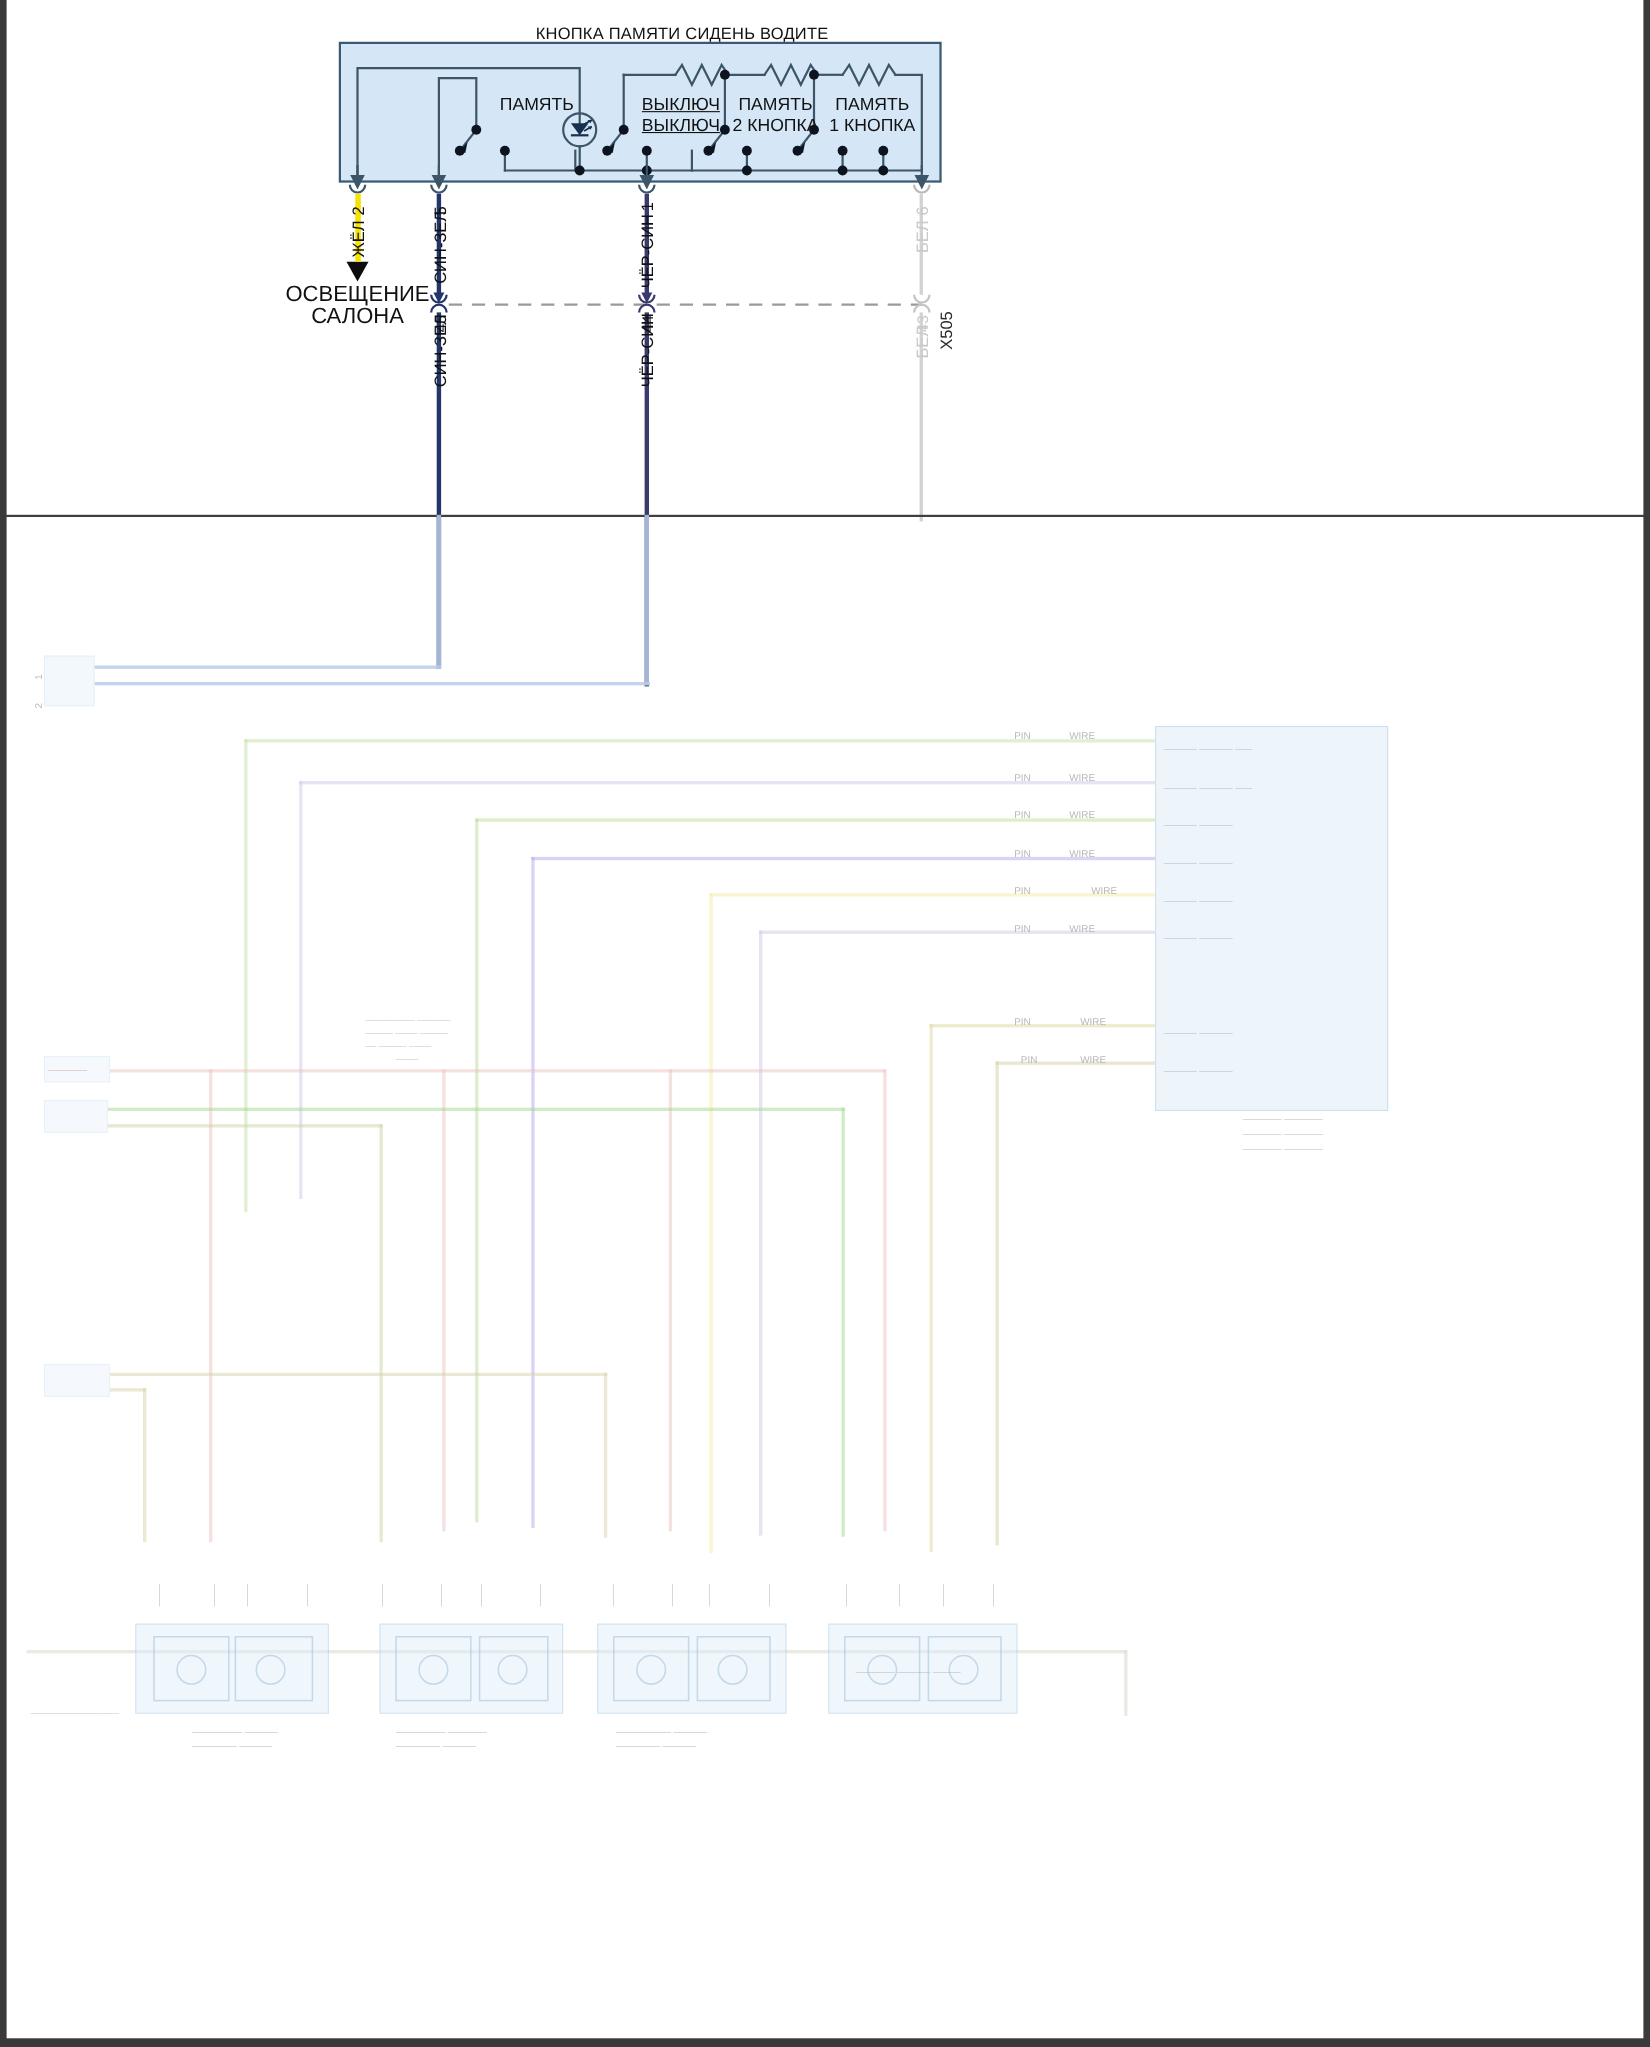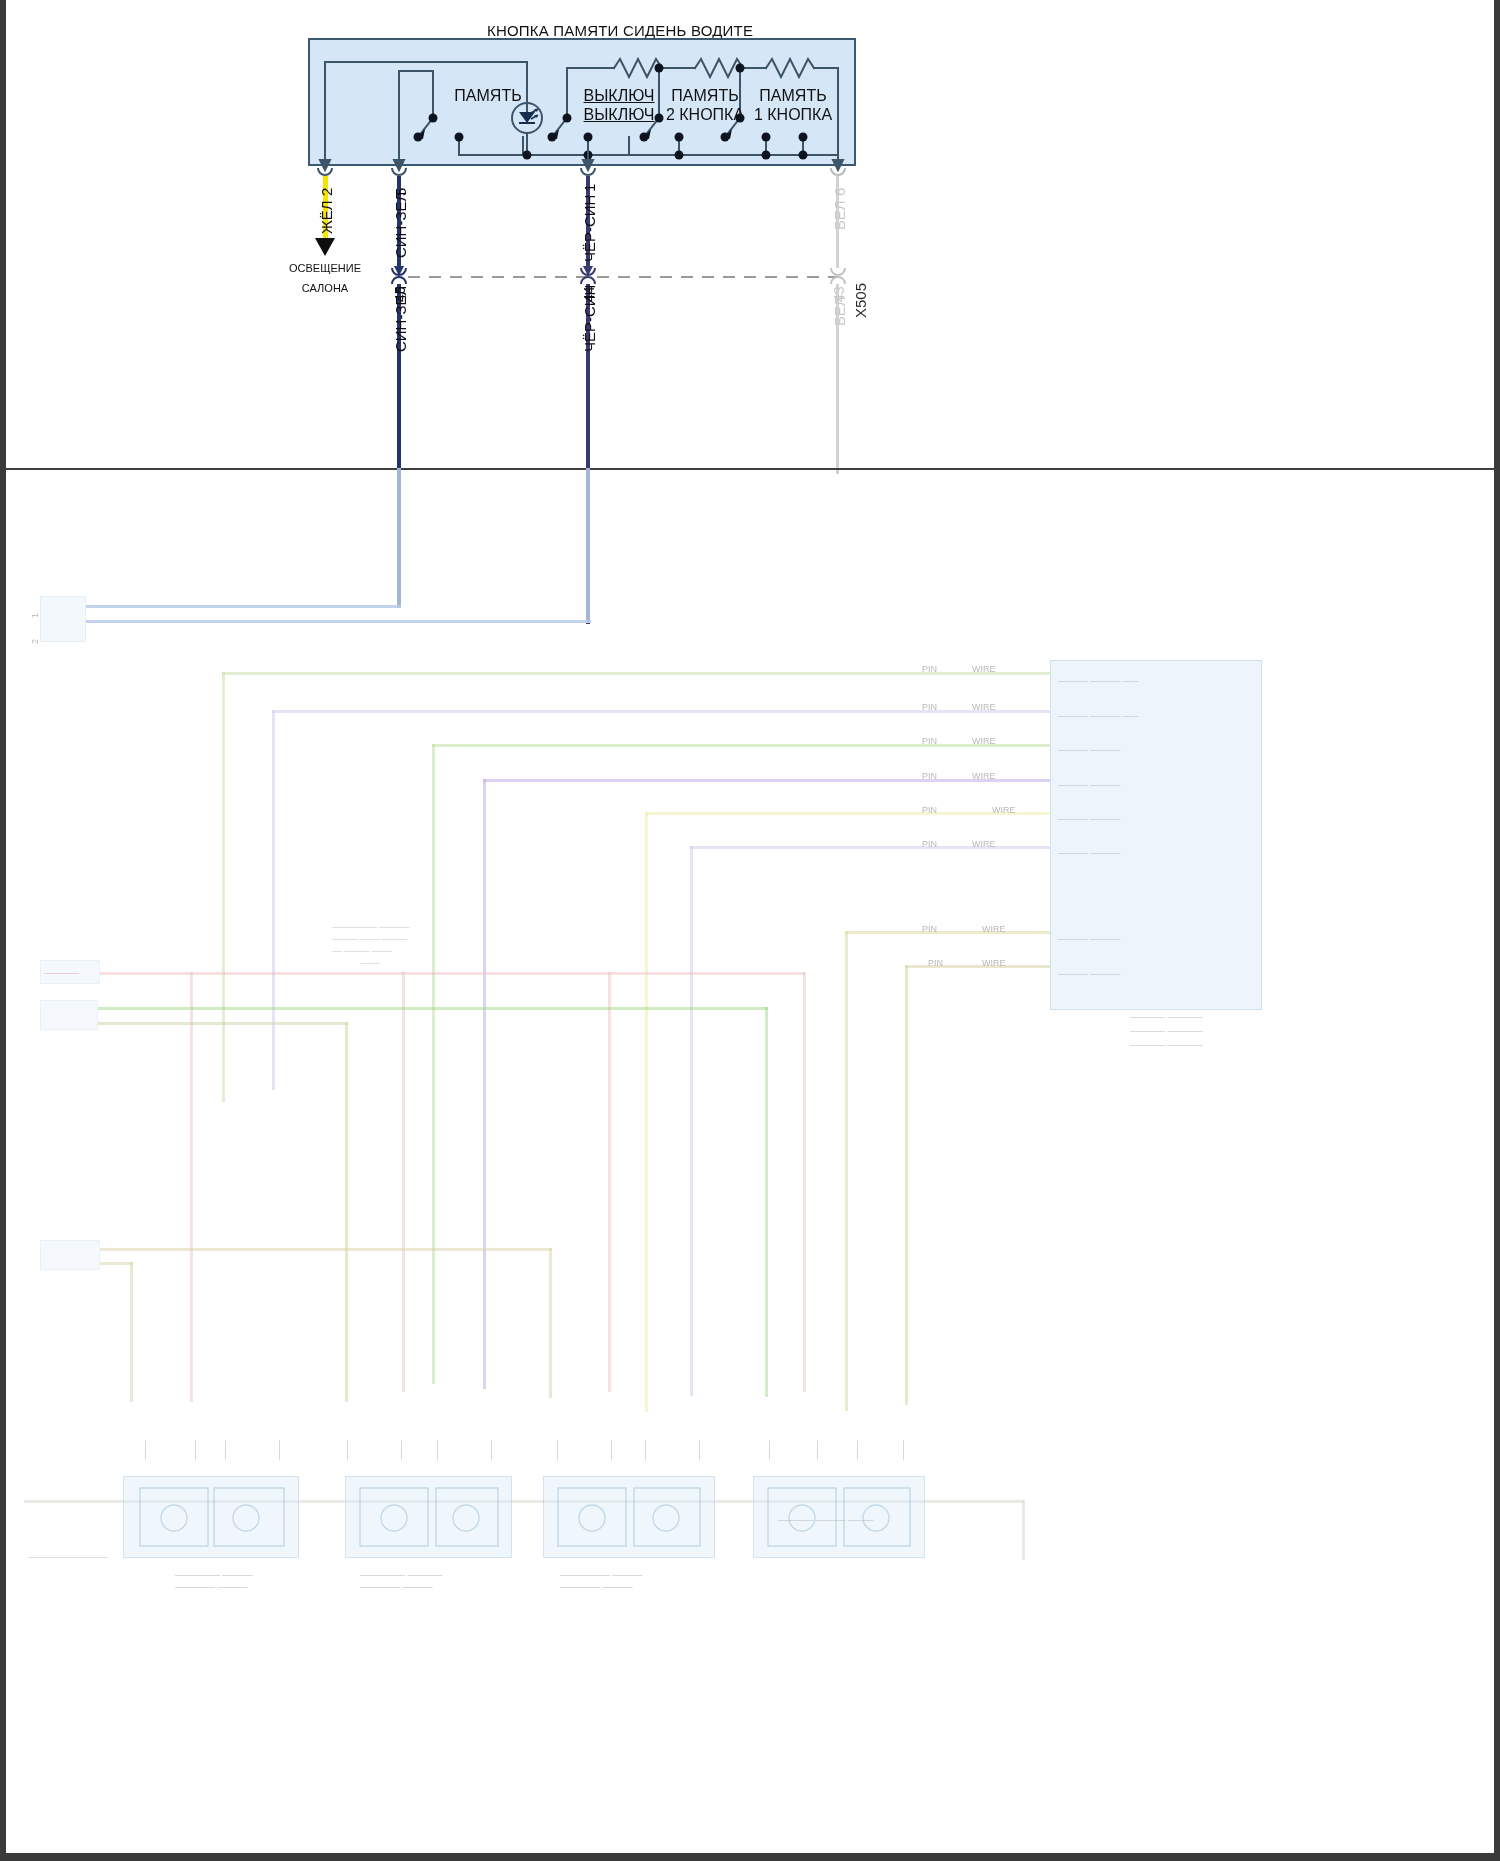--- a/index.html
+++ b/index.html
@@ -23,21 +23,21 @@
   .comp{position:absolute;background:#d5e7f7;border:2px solid #3b5a72;box-sizing:border-box;}
   .comp-title{position:absolute;font-size:15px;color:#111;letter-spacing:.2px;white-space:nowrap;}
   .sw-label{position:absolute;font-size:16px;color:#111;line-height:19px;text-align:center;white-space:nowrap;}
 
   
   .vtext{position:absolute;font-size:15px;color:#111;white-space:nowrap;
     transform-origin:0 0;transform:rotate(-90deg);}
   .vtext.small{font-size:14px;}
   .vtext.faint{color:#c9c9c9;}
 
-  .below-label{position:absolute;font-size:11px;color:#111;text-align:center;line-height:20px;white-space:nowrap;}
+  .below-label{position:absolute;font-size:20px;color:#111;text-align:center;line-height:20px;white-space:nowrap;}
 
   
   svg.ov{position:absolute;left:0;top:0;width:1500px;height:1861px;pointer-events:none;}
 
   
   .fade-layer{position:absolute;left:0;top:0;width:1500px;height:1861px;}
   .fbox{position:absolute;background:#dcebf8;border:1px solid #9dc2dd;box-sizing:border-box;opacity:.55;}
   .fbox2{position:absolute;background:#dcebf8;border:1px solid #b6d2e7;box-sizing:border-box;opacity:.45;}
   .fwire{position:absolute;opacity:.5;}
   .ftext{position:absolute;font-size:9px;color:#b9b9b9;white-space:nowrap;}

